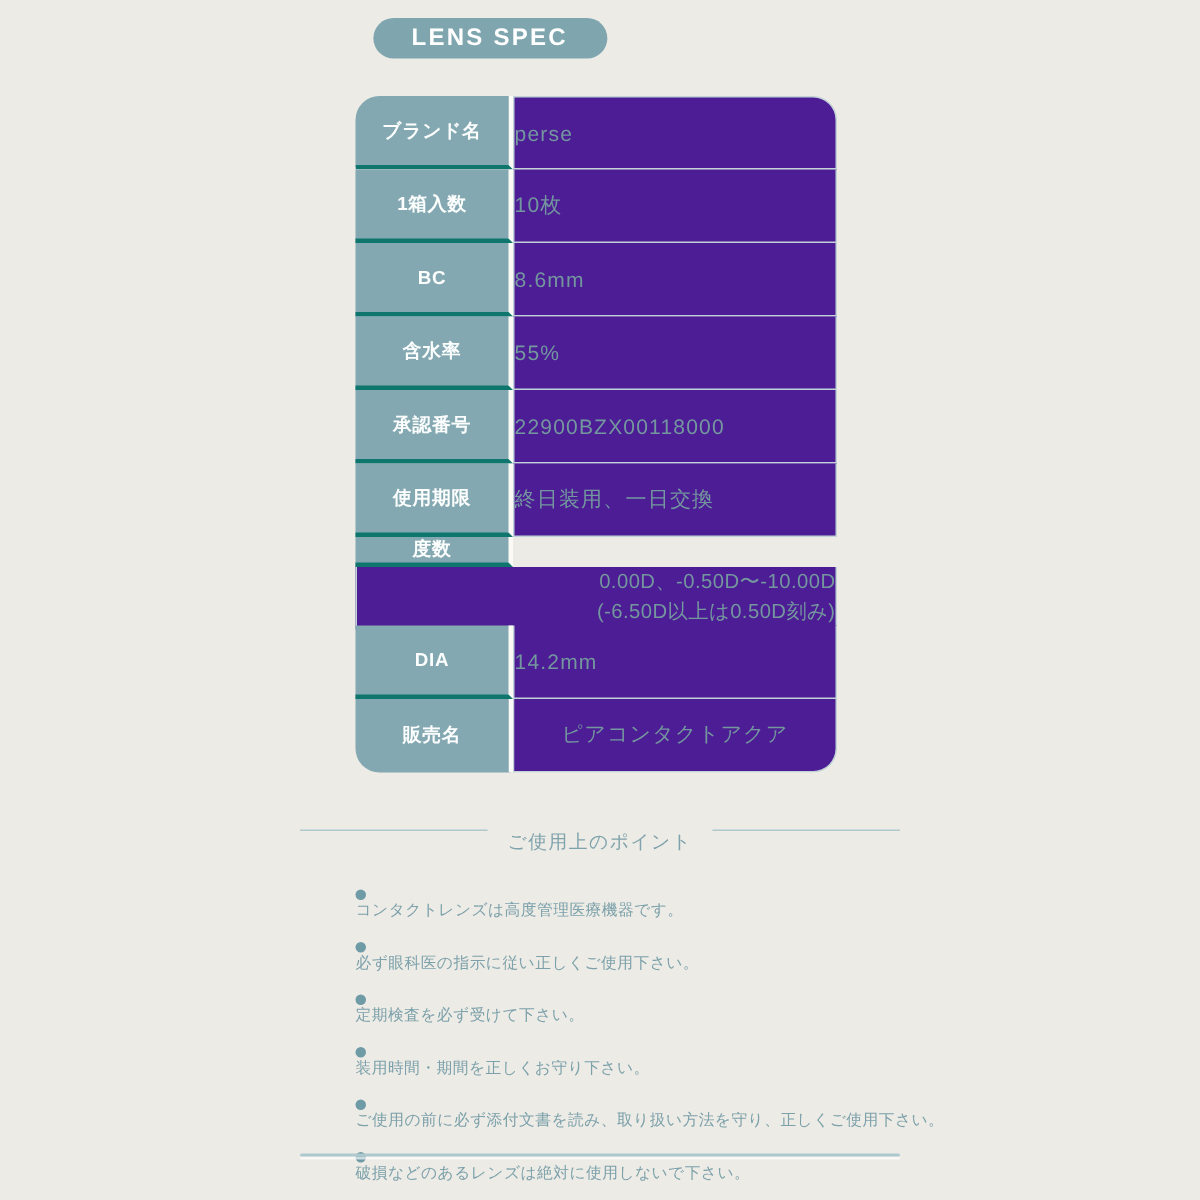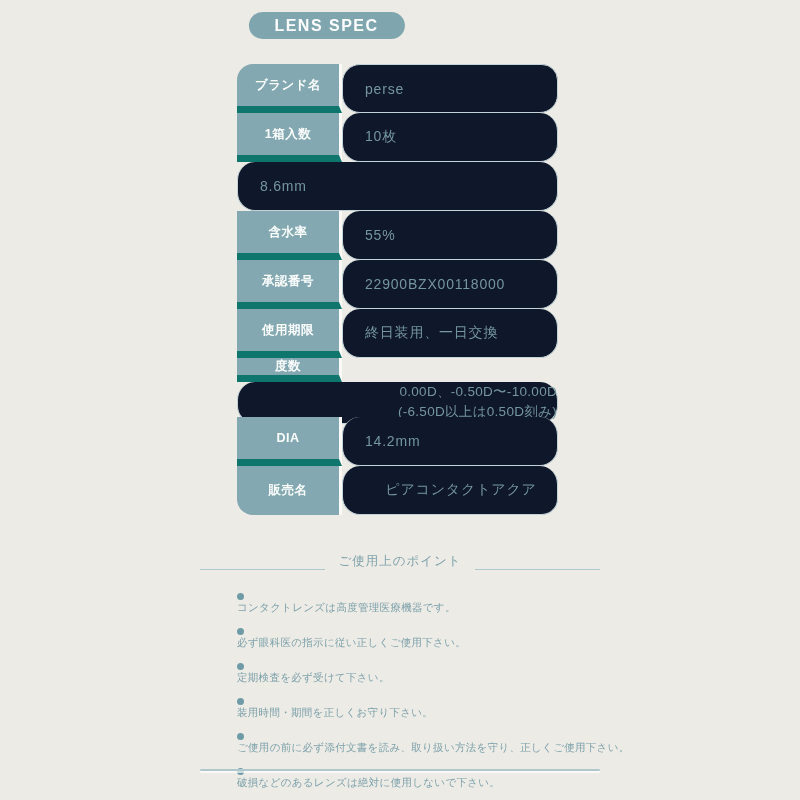--- a/index.html
+++ b/index.html
@@ -21,45 +21,43 @@
   }
 
   
   .spec-table { position:absolute; left:237px; top:64px; width:321px; }
   .spec-row { display:flex; height:49px; }
   .spec-row.tall { height:59px;flex-direction:column; }
   .cell-label {
     width:105px; box-sizing:border-box; flex:none;
     background:#83A8B1; color:#FCFEFE;
     border-right:3px solid #FBFAF6;
-    border-bottom:7px solid #0f766e;
+    border-bottom:3px solid #0f766e;
     font-size:12.5px; font-weight:600; letter-spacing:0.5px;
     display:flex; align-items:center; justify-content:center;
   }
   .spec-row:first-child .cell-label { border-top-left-radius:16px; }
   .spec-row:last-child  .cell-label { border-bottom-left-radius:16px; border-bottom:none; }
   .cell-value {
     flex:1; box-sizing:border-box;
-    background:#0f172a; color:#74969E;
+    background:#4c1d95; color:#74969E;
     border-left:1px solid #C2D3D7;
     border-right:1px solid #C2D3D7;
     border-bottom:1px solid #C2D3D7;
     font-size:14px; letter-spacing:0.8px;
     display:flex; flex-direction:column; justify-content:center;
-    padding-left:22px;
-    border-radius:18px;
   }
   .spec-row:first-child .cell-value { border-top:1px solid #C2D3D7; border-top-right-radius:16px; }
   .spec-row:last-child  .cell-value { border-bottom-right-radius:16px;text-align:center; }
   .spec-row.tall .cell-value { font-size:13.5px; letter-spacing:0.3px; line-height:1.5;align-items:flex-end; }
 
   
   .points-title {
     position:absolute; left:200px; top:553px; width:400px;
-    display:flex; align-items:flex-end; gap:13px;
+    display:flex; align-items:flex-start; gap:13px;
     color:#7FA3AC; font-size:12.5px; letter-spacing:1px;
   }
   .points-title .line { flex:1; height:1px; background:#AFC8CD; }
   .points-title .title-text { flex:none; white-space:nowrap; }
 
   .bullet-list { position:absolute; left:237px; top:589px; width:430px; }
   .bullet-item {
     display:flex; align-items:flex-start;
     margin-bottom:10.5px;
     color:#7CA1AA; font-size:10.5px; letter-spacing:0.3px; line-height:14px;flex-direction:column;
@@ -91,20 +89,21 @@
           <div>perse</div>
         </div>
   </div>
       <div class="spec-row">
     <div class="cell-label">1箱入数</div>
     <div class="cell-value">
           <div>10枚</div>
         </div>
   </div>
       <div class="spec-row">
+    <div class="cell-label">BC</div>
     <div class="cell-value">
           <div>8.6mm</div>
         </div>
   </div>
       <div class="spec-row">
     <div class="cell-label">含水率</div>
     <div class="cell-value">
           <div>55%</div>
         </div>
   </div>

